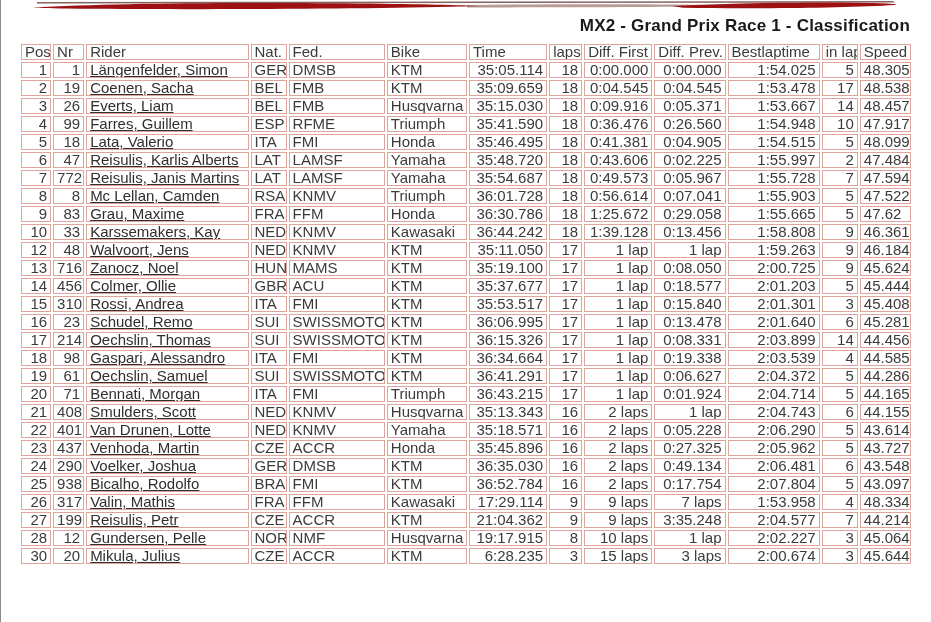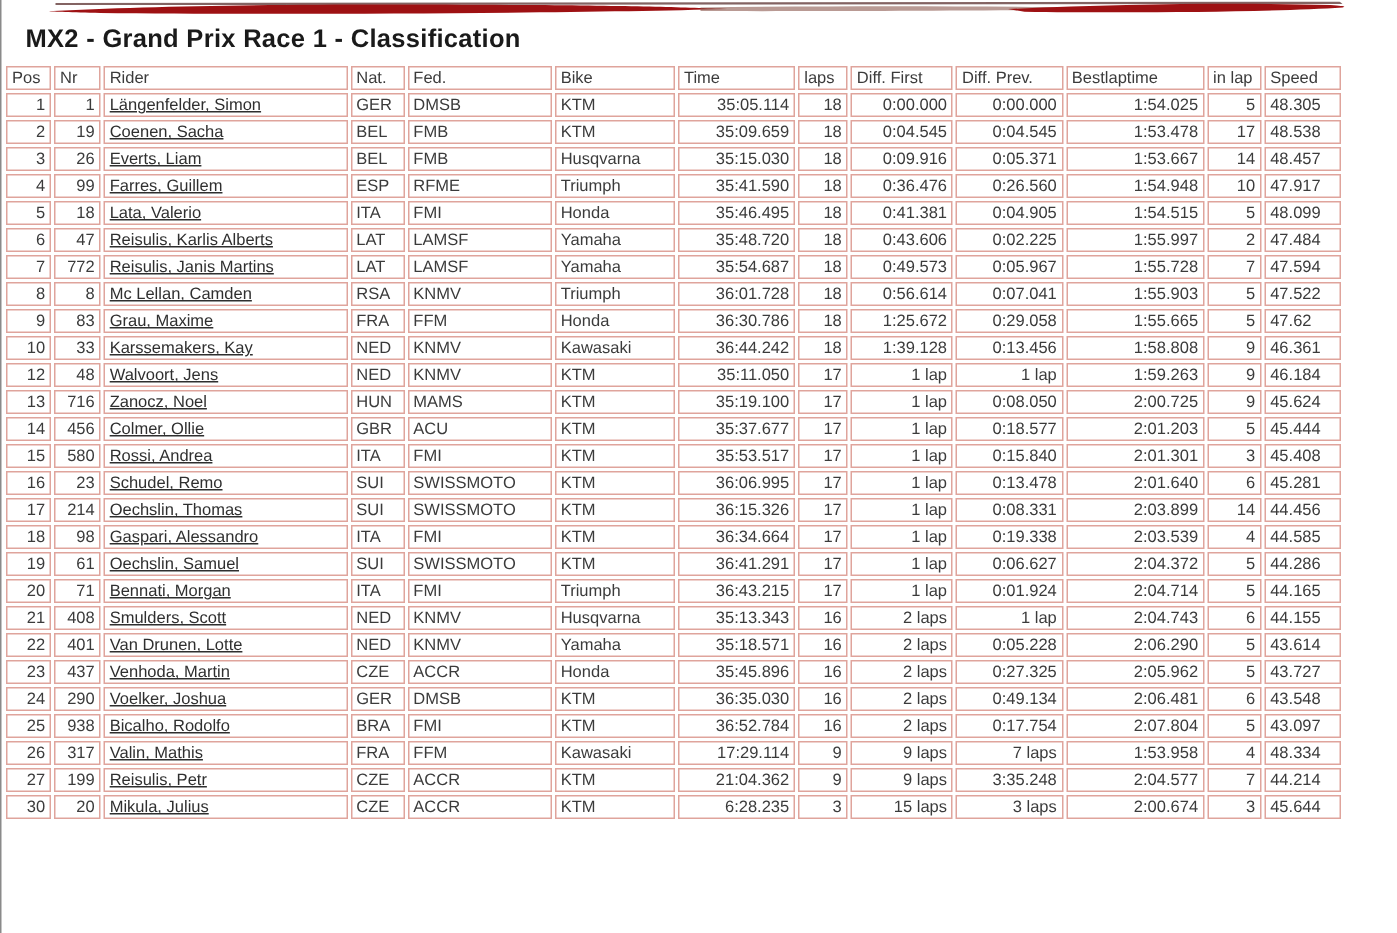--- a/index.html
+++ b/index.html
@@ -19,33 +19,33 @@
     overflow:hidden;
   }
   .banner{
     margin:1px 0 0 26px;
     width:874px;height:12px;
     display:block;
   }
   h1.title{
     margin:3px 0 6px 16px;
     width:893px;
-    text-align:left;
+    text-align:right;
     font-size:17px;
     font-weight:bold;
     color:var(--title_black);
     letter-spacing:0.2px;
   }
   table.classification{
-    margin-left:1px;
+    margin-left:18px;
     width:894px;
     table-layout:fixed;
     border-collapse:separate;
     border-spacing:2px;
-    font-size:11px;
+    font-size:15px;
     color:var(--text_dark);
   }
   th,td{
     border:1px solid var(--border_pink);
     padding:0 3px;
     height:14.6px;
     line-height:14px;
     white-space:nowrap;
     overflow:hidden;
     background:#fff;
@@ -302,21 +302,21 @@
           <td class="c6">35:37.677</td>
           <td class="c7">17</td>
           <td class="c8">1 lap</td>
           <td class="c9">0:18.577</td>
           <td class="c10">2:01.203</td>
           <td class="c11">5</td>
           <td class="c12">45.444</td>
         </tr>
         <tr>
           <td class="c0">15</td>
-          <td class="c1">580</td>
+          <td class="c1">310</td>
           <td class="c2"><a>Rossi, Andrea</a></td>
           <td class="c3">ITA</td>
           <td class="c4">FMI</td>
           <td class="c5">KTM</td>
           <td class="c6">35:53.517</td>
           <td class="c7">17</td>
           <td class="c8">1 lap</td>
           <td class="c9">0:15.840</td>
           <td class="c10">2:01.301</td>
           <td class="c11">3</td>
@@ -496,20 +496,35 @@
           <td class="c5">KTM</td>
           <td class="c6">21:04.362</td>
           <td class="c7">9</td>
           <td class="c8">9 laps</td>
           <td class="c9">3:35.248</td>
           <td class="c10">2:04.577</td>
           <td class="c11">7</td>
           <td class="c12">44.214</td>
         </tr>
         <tr>
+          <td class="c0">28</td>
+          <td class="c1">12</td>
+          <td class="c2"><a>Gundersen, Pelle</a></td>
+          <td class="c3">NOR</td>
+          <td class="c4">NMF</td>
+          <td class="c5">Husqvarna</td>
+          <td class="c6">19:17.915</td>
+          <td class="c7">8</td>
+          <td class="c8">10 laps</td>
+          <td class="c9">1 lap</td>
+          <td class="c10">2:02.227</td>
+          <td class="c11">3</td>
+          <td class="c12">45.064</td>
+        </tr>
+        <tr>
           <td class="c0">30</td>
           <td class="c1">20</td>
           <td class="c2"><a>Mikula, Julius</a></td>
           <td class="c3">CZE</td>
           <td class="c4">ACCR</td>
           <td class="c5">KTM</td>
           <td class="c6">6:28.235</td>
           <td class="c7">3</td>
           <td class="c8">15 laps</td>
           <td class="c9">3 laps</td>

